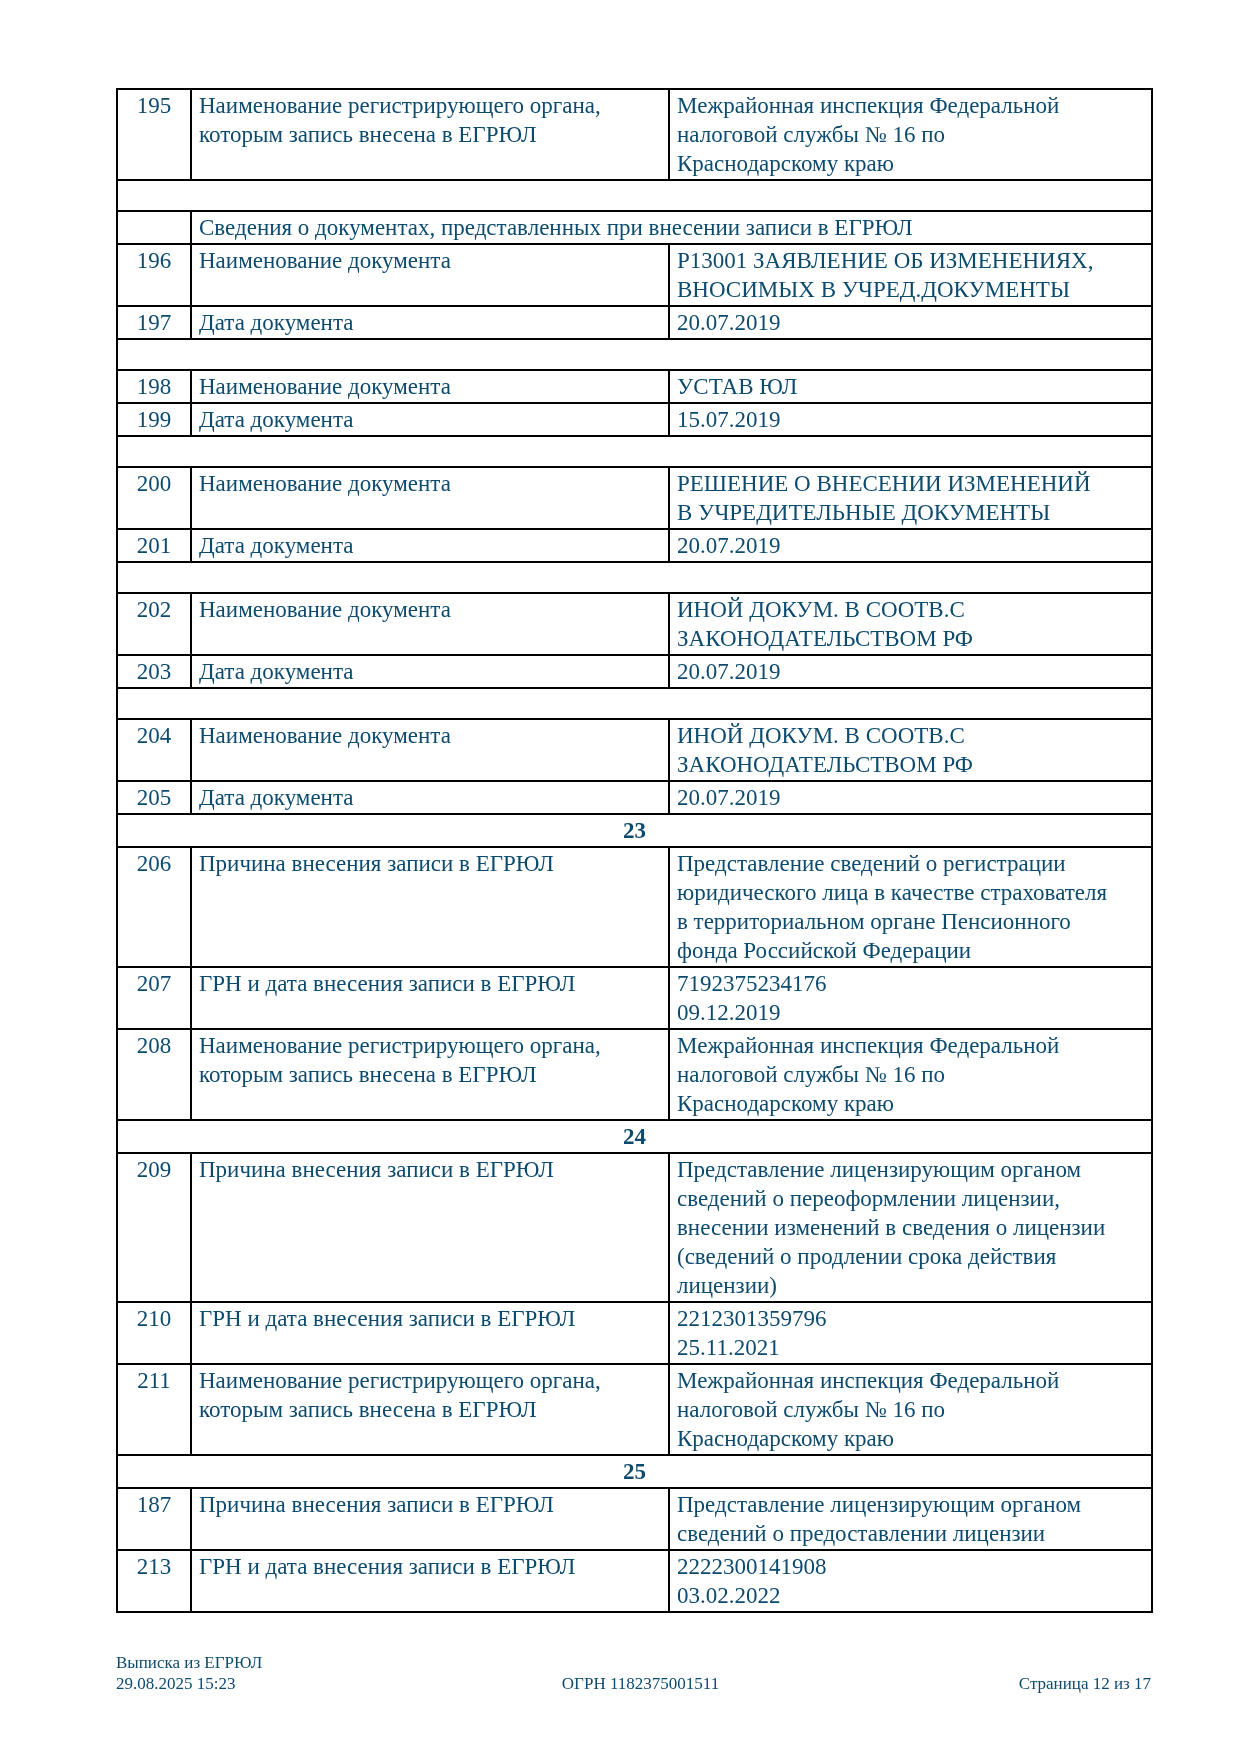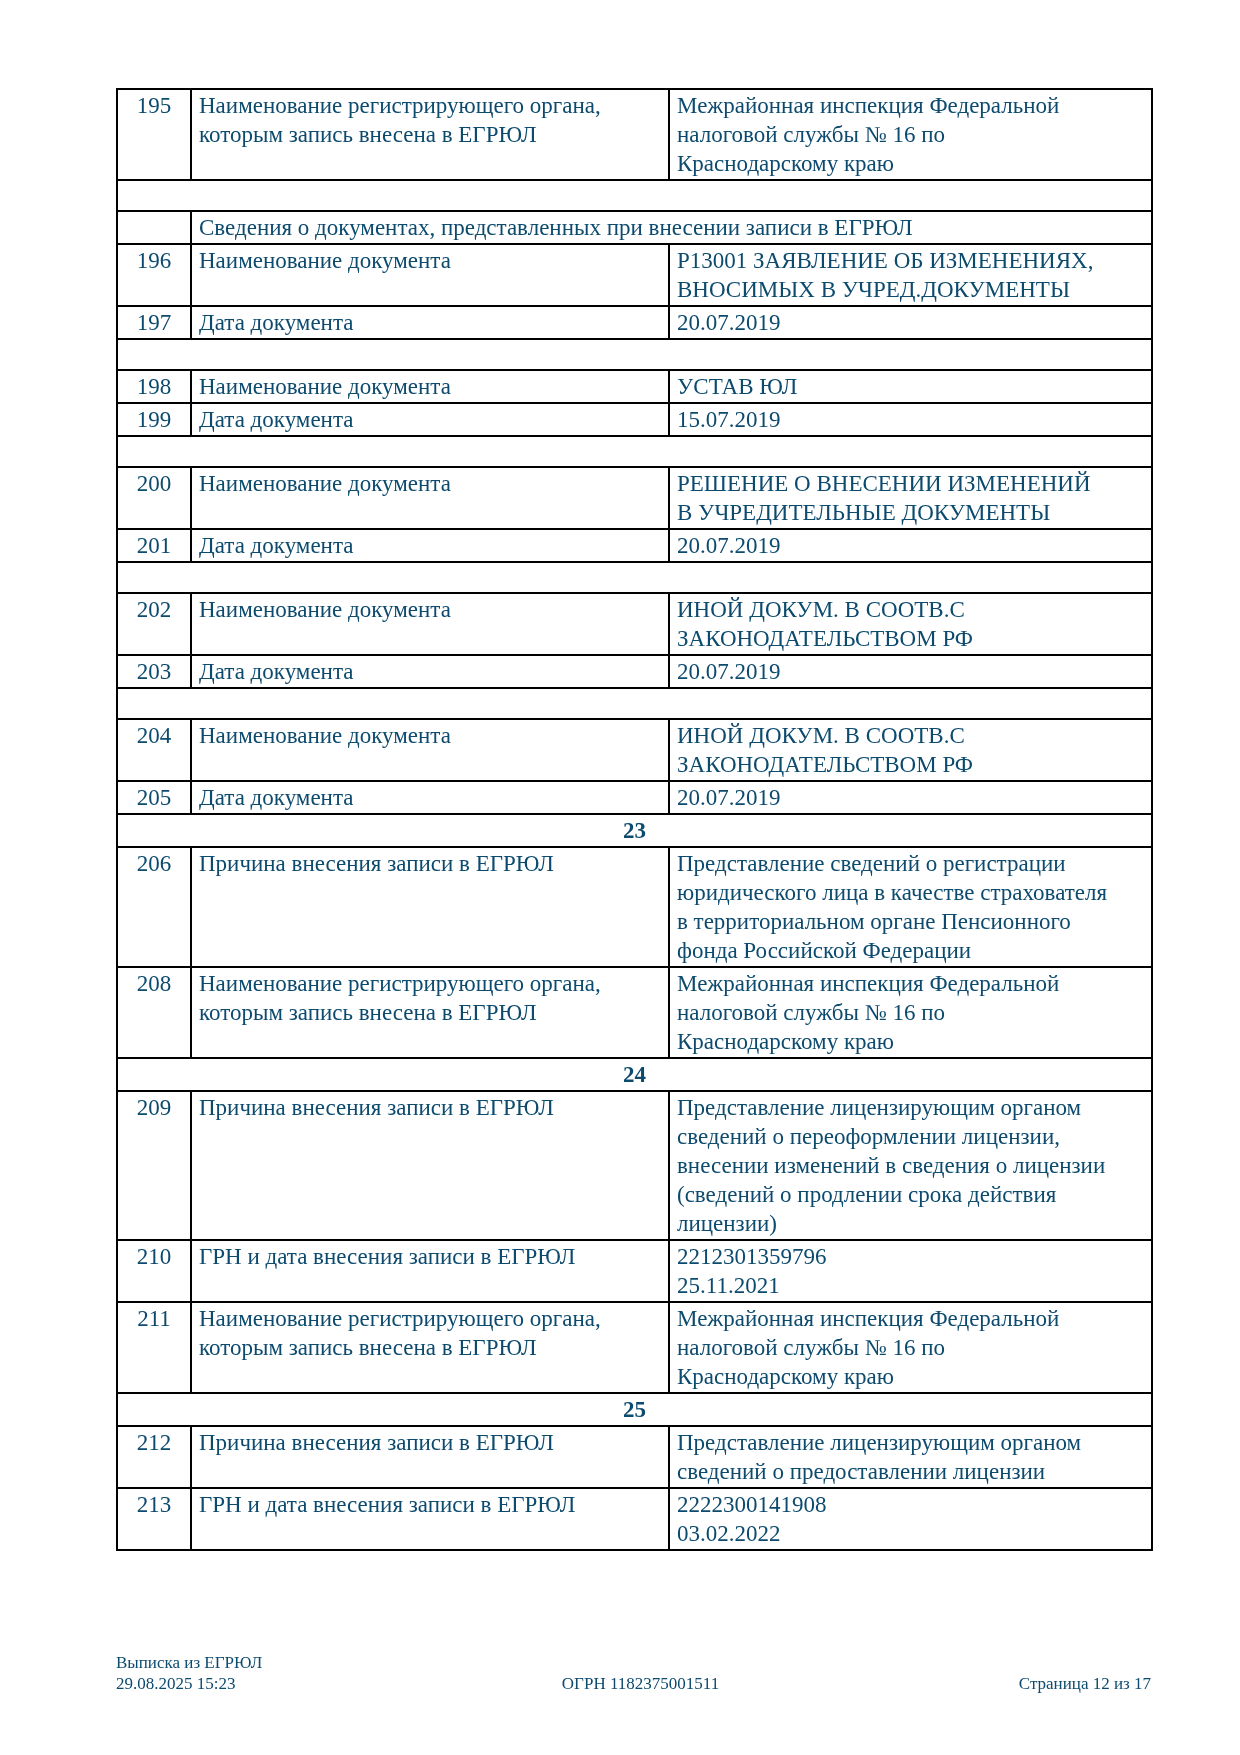--- a/index.html
+++ b/index.html
@@ -166,20 +166,26 @@
         </tr>
         <tr>
           <td class="num">206</td>
           <td class="cell">Причина внесения записи в ЕГРЮЛ</td>
           <td class="cell">Представление сведений о регистрации
 юридического лица в качестве страхователя
 в территориальном органе Пенсионного
 фонда Российской Федерации</td>
         </tr>
         <tr>
+          <td class="num">207</td>
+          <td class="cell">ГРН и дата внесения записи в ЕГРЮЛ</td>
+          <td class="cell">7192375234176
+09.12.2019</td>
+        </tr>
+        <tr>
           <td class="num">208</td>
           <td class="cell">Наименование регистрирующего органа,
 которым запись внесена в ЕГРЮЛ</td>
           <td class="cell">Межрайонная инспекция Федеральной
 налоговой службы № 16 по
 Краснодарскому краю</td>
         </tr>
         <tr>
           <td class="section" colspan="3">24</td>
         </tr>
@@ -203,21 +209,21 @@
           <td class="cell">Наименование регистрирующего органа,
 которым запись внесена в ЕГРЮЛ</td>
           <td class="cell">Межрайонная инспекция Федеральной
 налоговой службы № 16 по
 Краснодарскому краю</td>
         </tr>
         <tr>
           <td class="section" colspan="3">25</td>
         </tr>
         <tr>
-          <td class="num">212</td>
+          <td class="num">187</td>
           <td class="cell">Причина внесения записи в ЕГРЮЛ</td>
           <td class="cell">Представление лицензирующим органом
 сведений о предоставлении лицензии</td>
         </tr>
         <tr>
           <td class="num">213</td>
           <td class="cell">ГРН и дата внесения записи в ЕГРЮЛ</td>
           <td class="cell">2222300141908
 03.02.2022</td>
         </tr>

